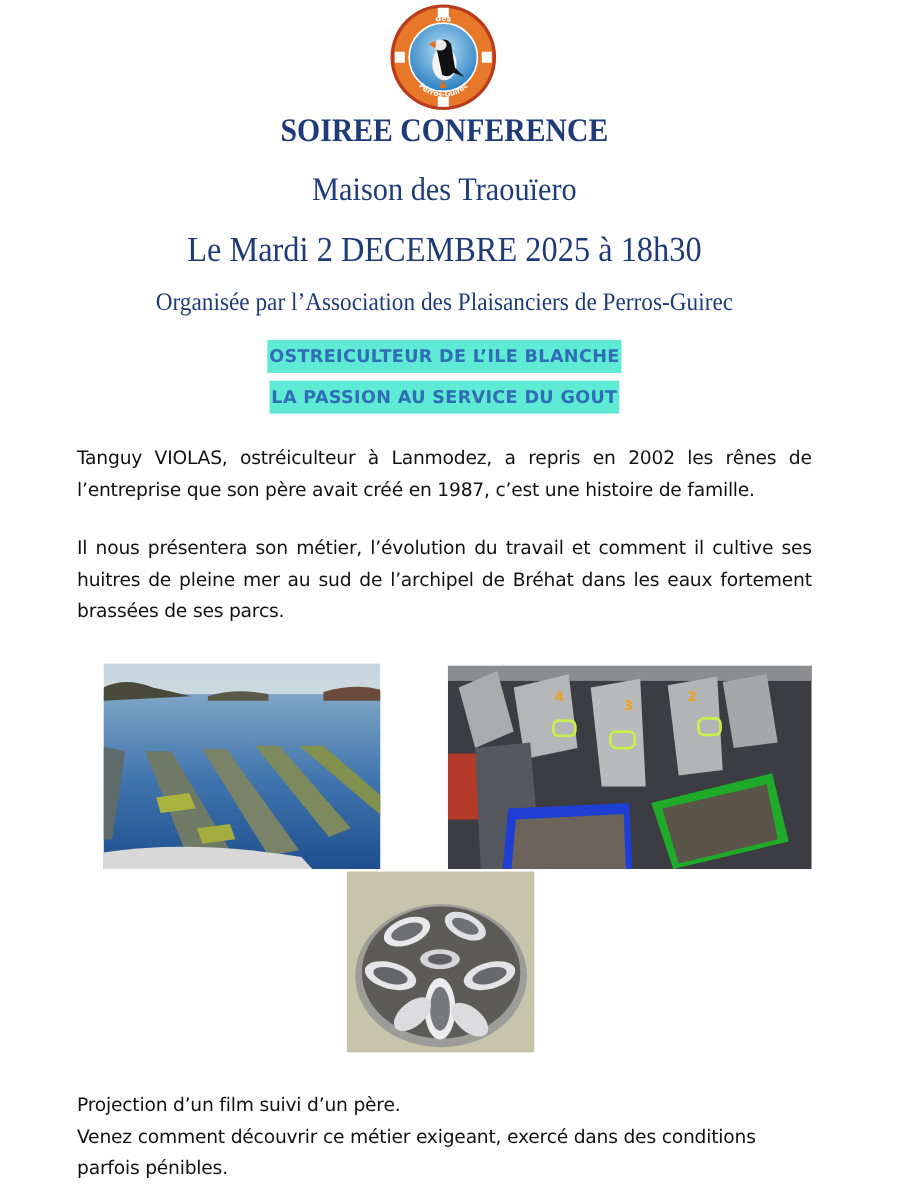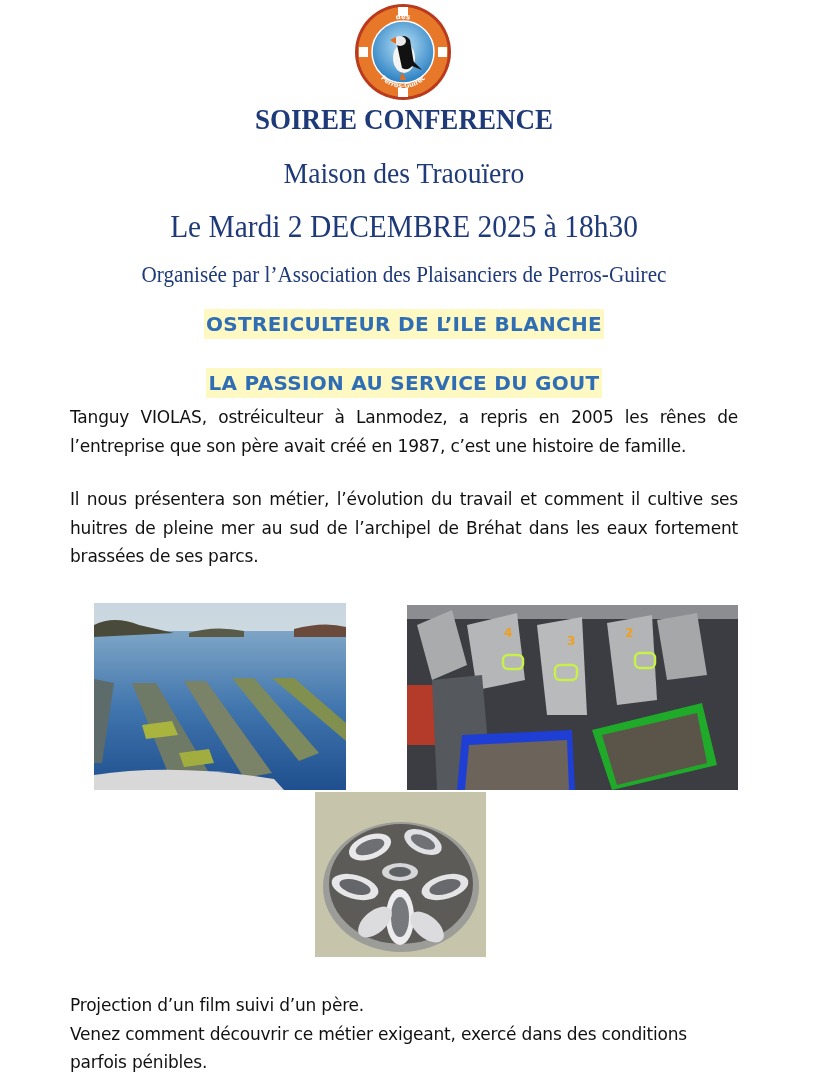--- a/index.html
+++ b/index.html
@@ -19,25 +19,25 @@
   .title-venue { top: 156px; font-size: 30px; transform: scaleX(0.92); }
   .title-date { top: 208px; font-size: 32px; transform: scaleX(0.92); }
   .title-org { top: 262px; font-size: 23px; transform: scaleX(0.92); }
 
   
   .hl-line {
     position: absolute; left: 0; width: 808px; text-align: center;
     font-family: "DejaVu Sans", sans-serif; font-weight: bold;
   }
   .hl-line span {
-    background: #fef9c3; color: #2f6db5; padding: 0 2px;
-    font-size: 20px; letter-spacing: 0.3px; display: inline-block; line-height: 30px;
+    background: #5eead4; color: #2f6db5; padding: 0 2px;
+    font-size: 16px; letter-spacing: 0.3px; display: inline-block; line-height: 30px;
   }
   .hl-1 { top: 309px; }
-  .hl-2 { top: 368px; }
+  .hl-2 { top: 346px; }
 
   
   .para {
     position: absolute; left: 70px; width: 668px;
     font-family: "DejaVu Sans", sans-serif; font-size: 17px; line-height: 28.5px;
     color: #111111; text-align: justify; text-align-last: left; margin: 0;
     letter-spacing: -0.2px;
   }
   .p1 { top: 403px; }
   .p2 { top: 485px; }
@@ -94,21 +94,21 @@
   <div class="h-title title-date">Le Mardi 2 DECEMBRE 2025 à 18h30</div>
   <div class="h-title title-org">Organisée par l’Association des Plaisanciers de Perros-Guirec</div>
 
   <div class="hl-line hl-1">
     <span>OSTREICULTEUR DE L’ILE BLANCHE</span>
   </div>
   <div class="hl-line hl-2">
     <span>LA PASSION AU SERVICE DU GOUT</span>
   </div>
 
-  <p class="para p1">Tanguy VIOLAS, ostréiculteur à Lanmodez, a repris en 2005 les rênes de l’entreprise que son père avait créé en 1987, c’est une histoire de famille.</p>
+  <p class="para p1">Tanguy VIOLAS, ostréiculteur à Lanmodez, a repris en 2002 les rênes de l’entreprise que son père avait créé en 1987, c’est une histoire de famille.</p>
   <p class="para p2">Il nous présentera son métier, l’évolution du travail et comment il cultive ses huitres de pleine mer au sud de l’archipel de Bréhat dans les eaux fortement brassées de ses parcs.</p>
 
   <div class="photo img-parcs">
     <svg viewBox="0 0 252 187" preserveAspectRatio="none">
       <defs>
         <linearGradient id="sky1" x1="0" y1="0" x2="0" y2="1">
           <stop offset="0" stop-color="#c9d6df"></stop>
             <stop offset="1" stop-color="#e6ecef"></stop>
         </linearGradient>
         <linearGradient id="sea1" x1="0" y1="0" x2="0" y2="1">

